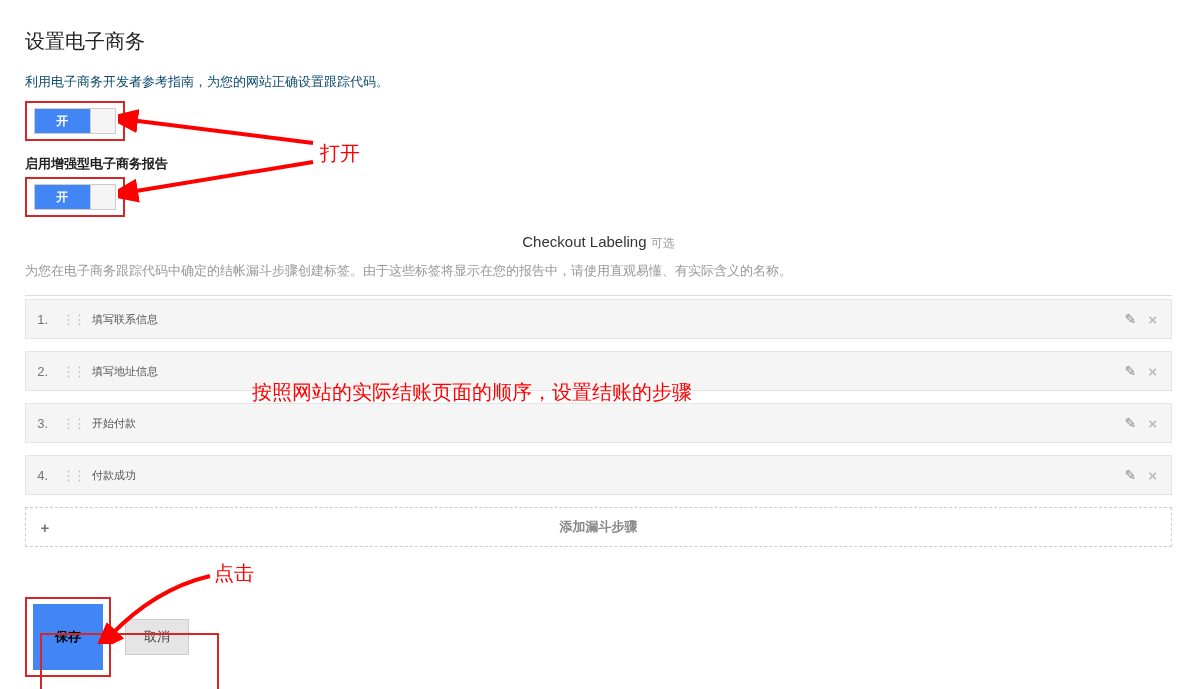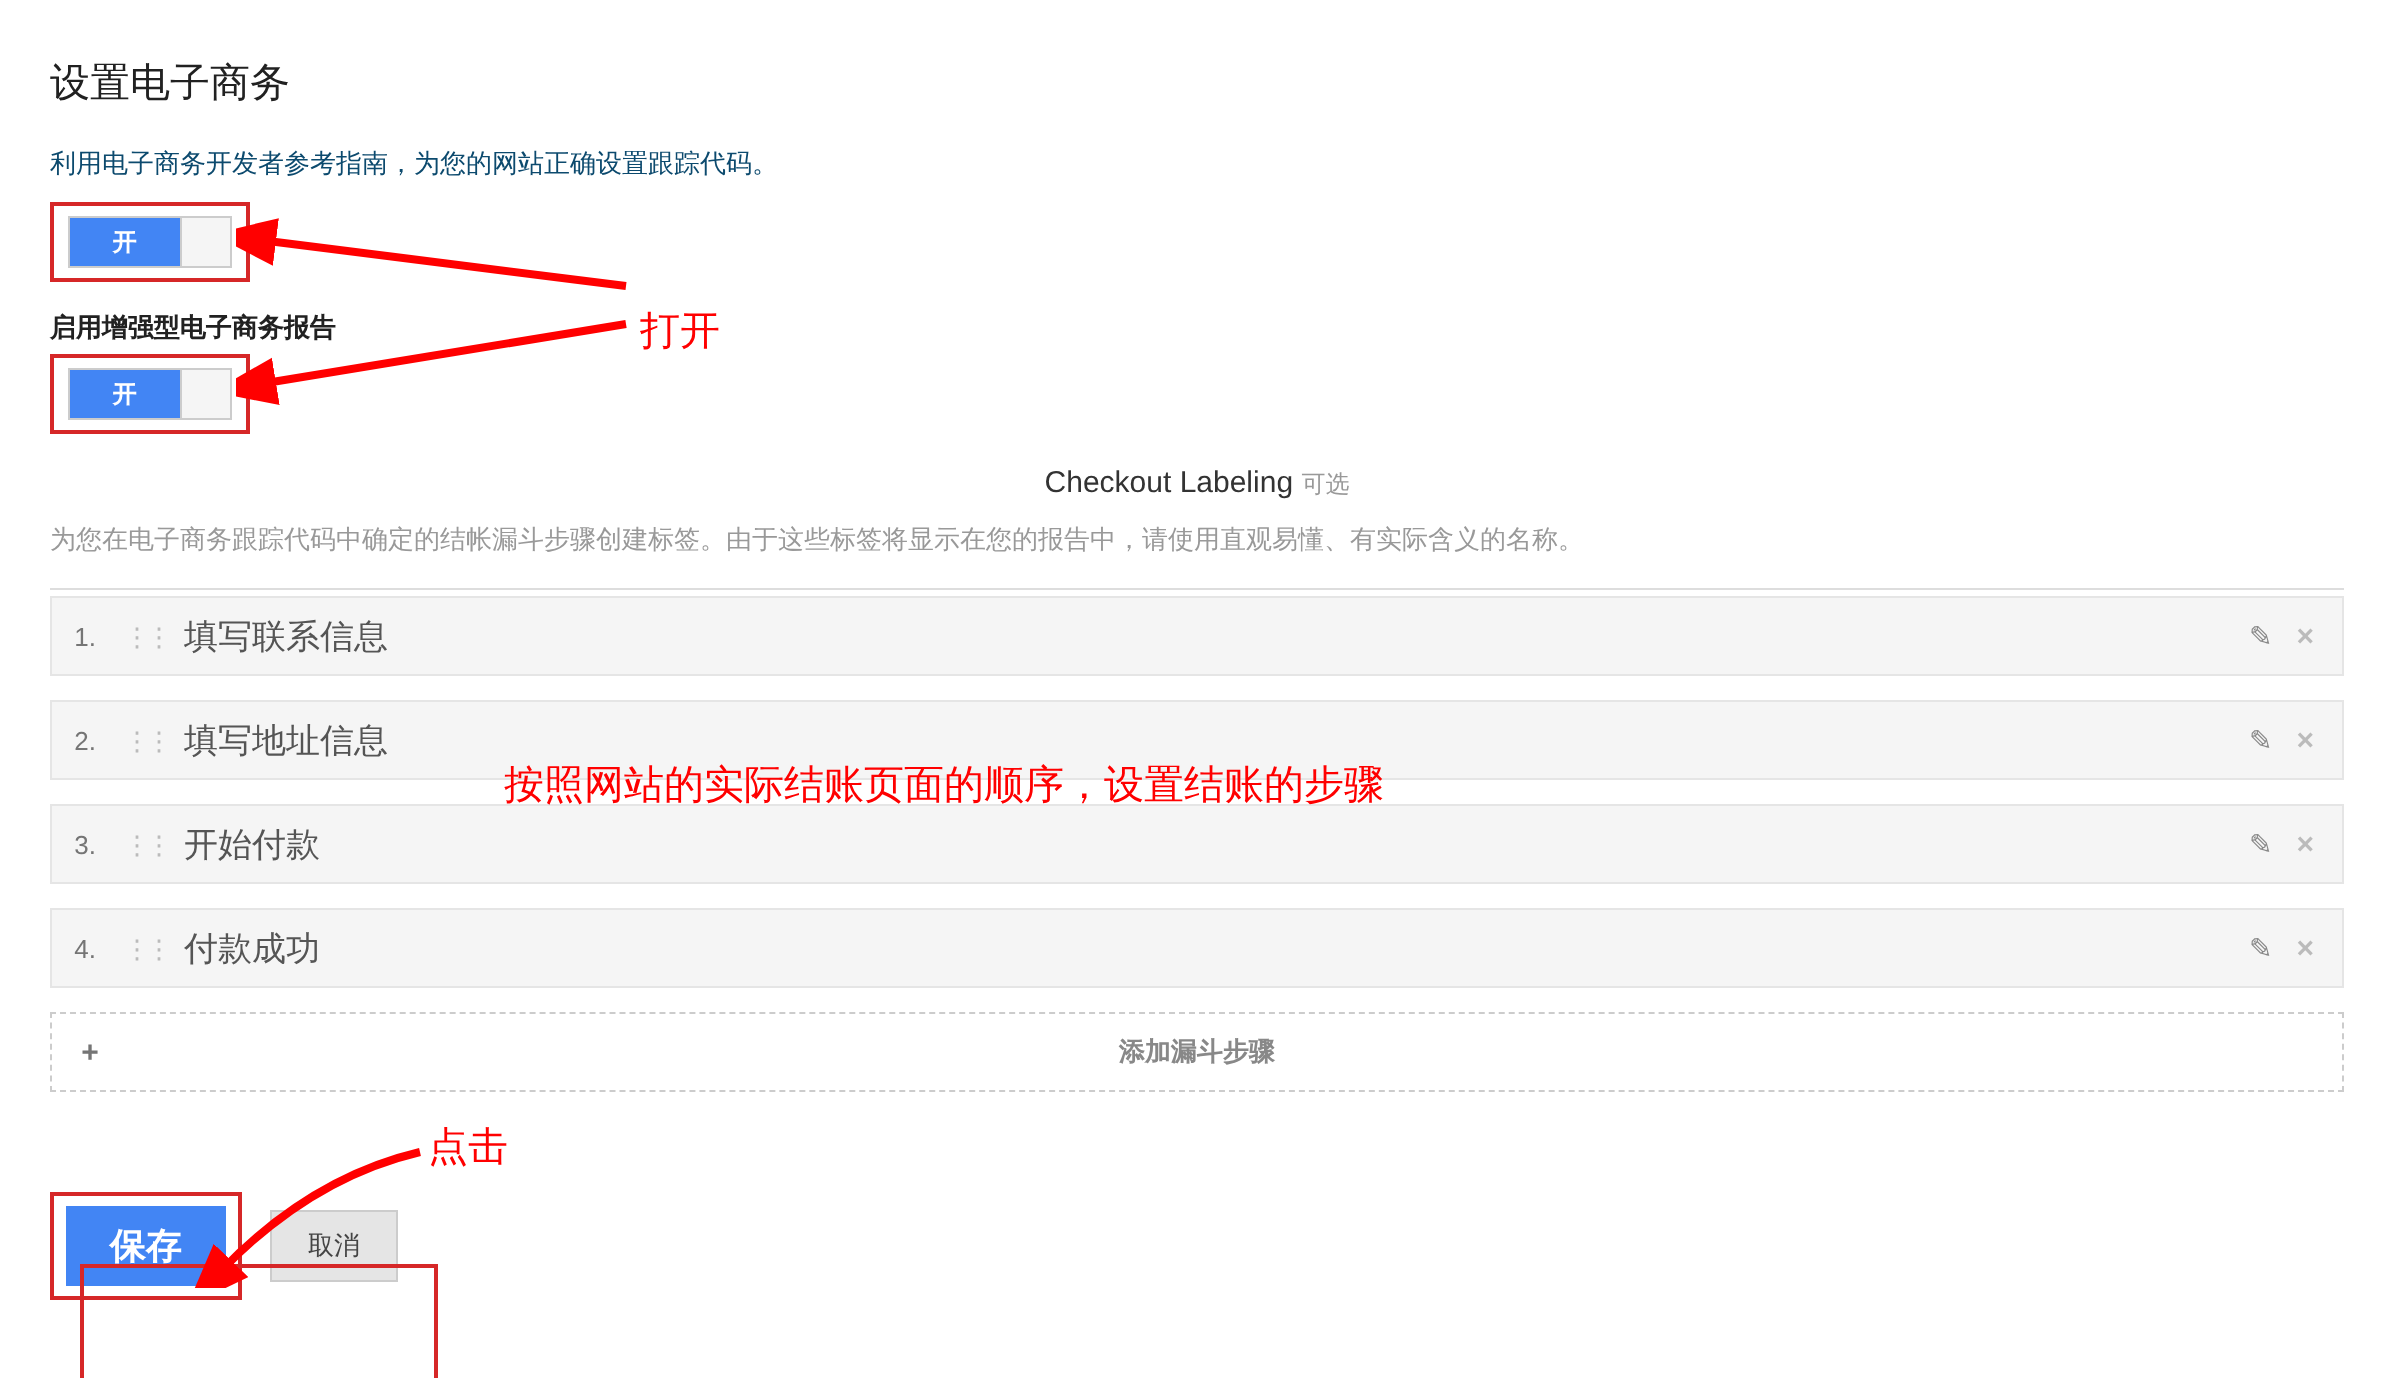--- a/index.html
+++ b/index.html
@@ -113,21 +113,21 @@
     }
     .step-drag {
       color: #bbb;
       font-size: 13px;
       padding: 0 8px 0 8px;
       cursor: move;
       letter-spacing: -2px;
     }
     .step-label {
       color: #555;
-      font-size: 17px;
+      font-size: 11px;
       text-align: right;
     }
     .step-actions {
       position: absolute;
       right: 14px;
       display: flex;
       align-items: center;
       gap: 12px;
     }
     .icon-pencil { color: #888; font-size: 14px; cursor: pointer; }
@@ -162,24 +162,24 @@
       align-items: center;
       gap: 14px;
     }
     .btn-primary-wrap {
       border: 2px solid #d62728;
       padding: 5px 6px;
       display: inline-block;
     }
     .btn-primary {
       background: #4285f4;
-      color: #ffffff;
+      color: #000000;
       border: none;
-      padding: 8px 22px;
-      font-size: 18px;
+      padding: 24px 22px;
+      font-size: 13px;
       font-weight: bold;
       cursor: pointer;
     }
     .btn-secondary {
       background: #e5e5e5;
       border: 1px solid #ccc;
       color: #444;
       padding: 8px 18px;
       font-size: 13px;
       cursor: pointer;
@@ -285,21 +285,21 @@
   </div>
 
   <div class="btn-row">
     <div class="btn-primary-wrap">
       <button class="btn-primary">保存</button>
     </div>
     <button class="btn-secondary">取消</button>
   </div>
 </div>
 
-<div class="anno" style="left:320px; top:152px;">打开</div>
+<div class="anno" style="left:320px; top:140px;">打开</div>
 <div class="anno" style="left:252px; top:379px;">按照网站的实际结账页面的顺序，设置结账的步骤</div>
 <div class="anno" style="left:214px; top:560px;">点击</div>
 
 <svg class="arrow" style="left:118px; top:108px;" width="200" height="40">
   <defs>
       <marker id="ah1" markerWidth="10" markerHeight="10" refX="2" refY="3" orient="auto">
         <path d="M0,0 L0,6 L8,3 z" fill="#ff0000"></path>
       </marker>
     </defs>
   <line x1="195" y1="35" x2="12" y2="12" stroke="#ff0000" stroke-width="4" marker-end="url(#ah1)"></line>

